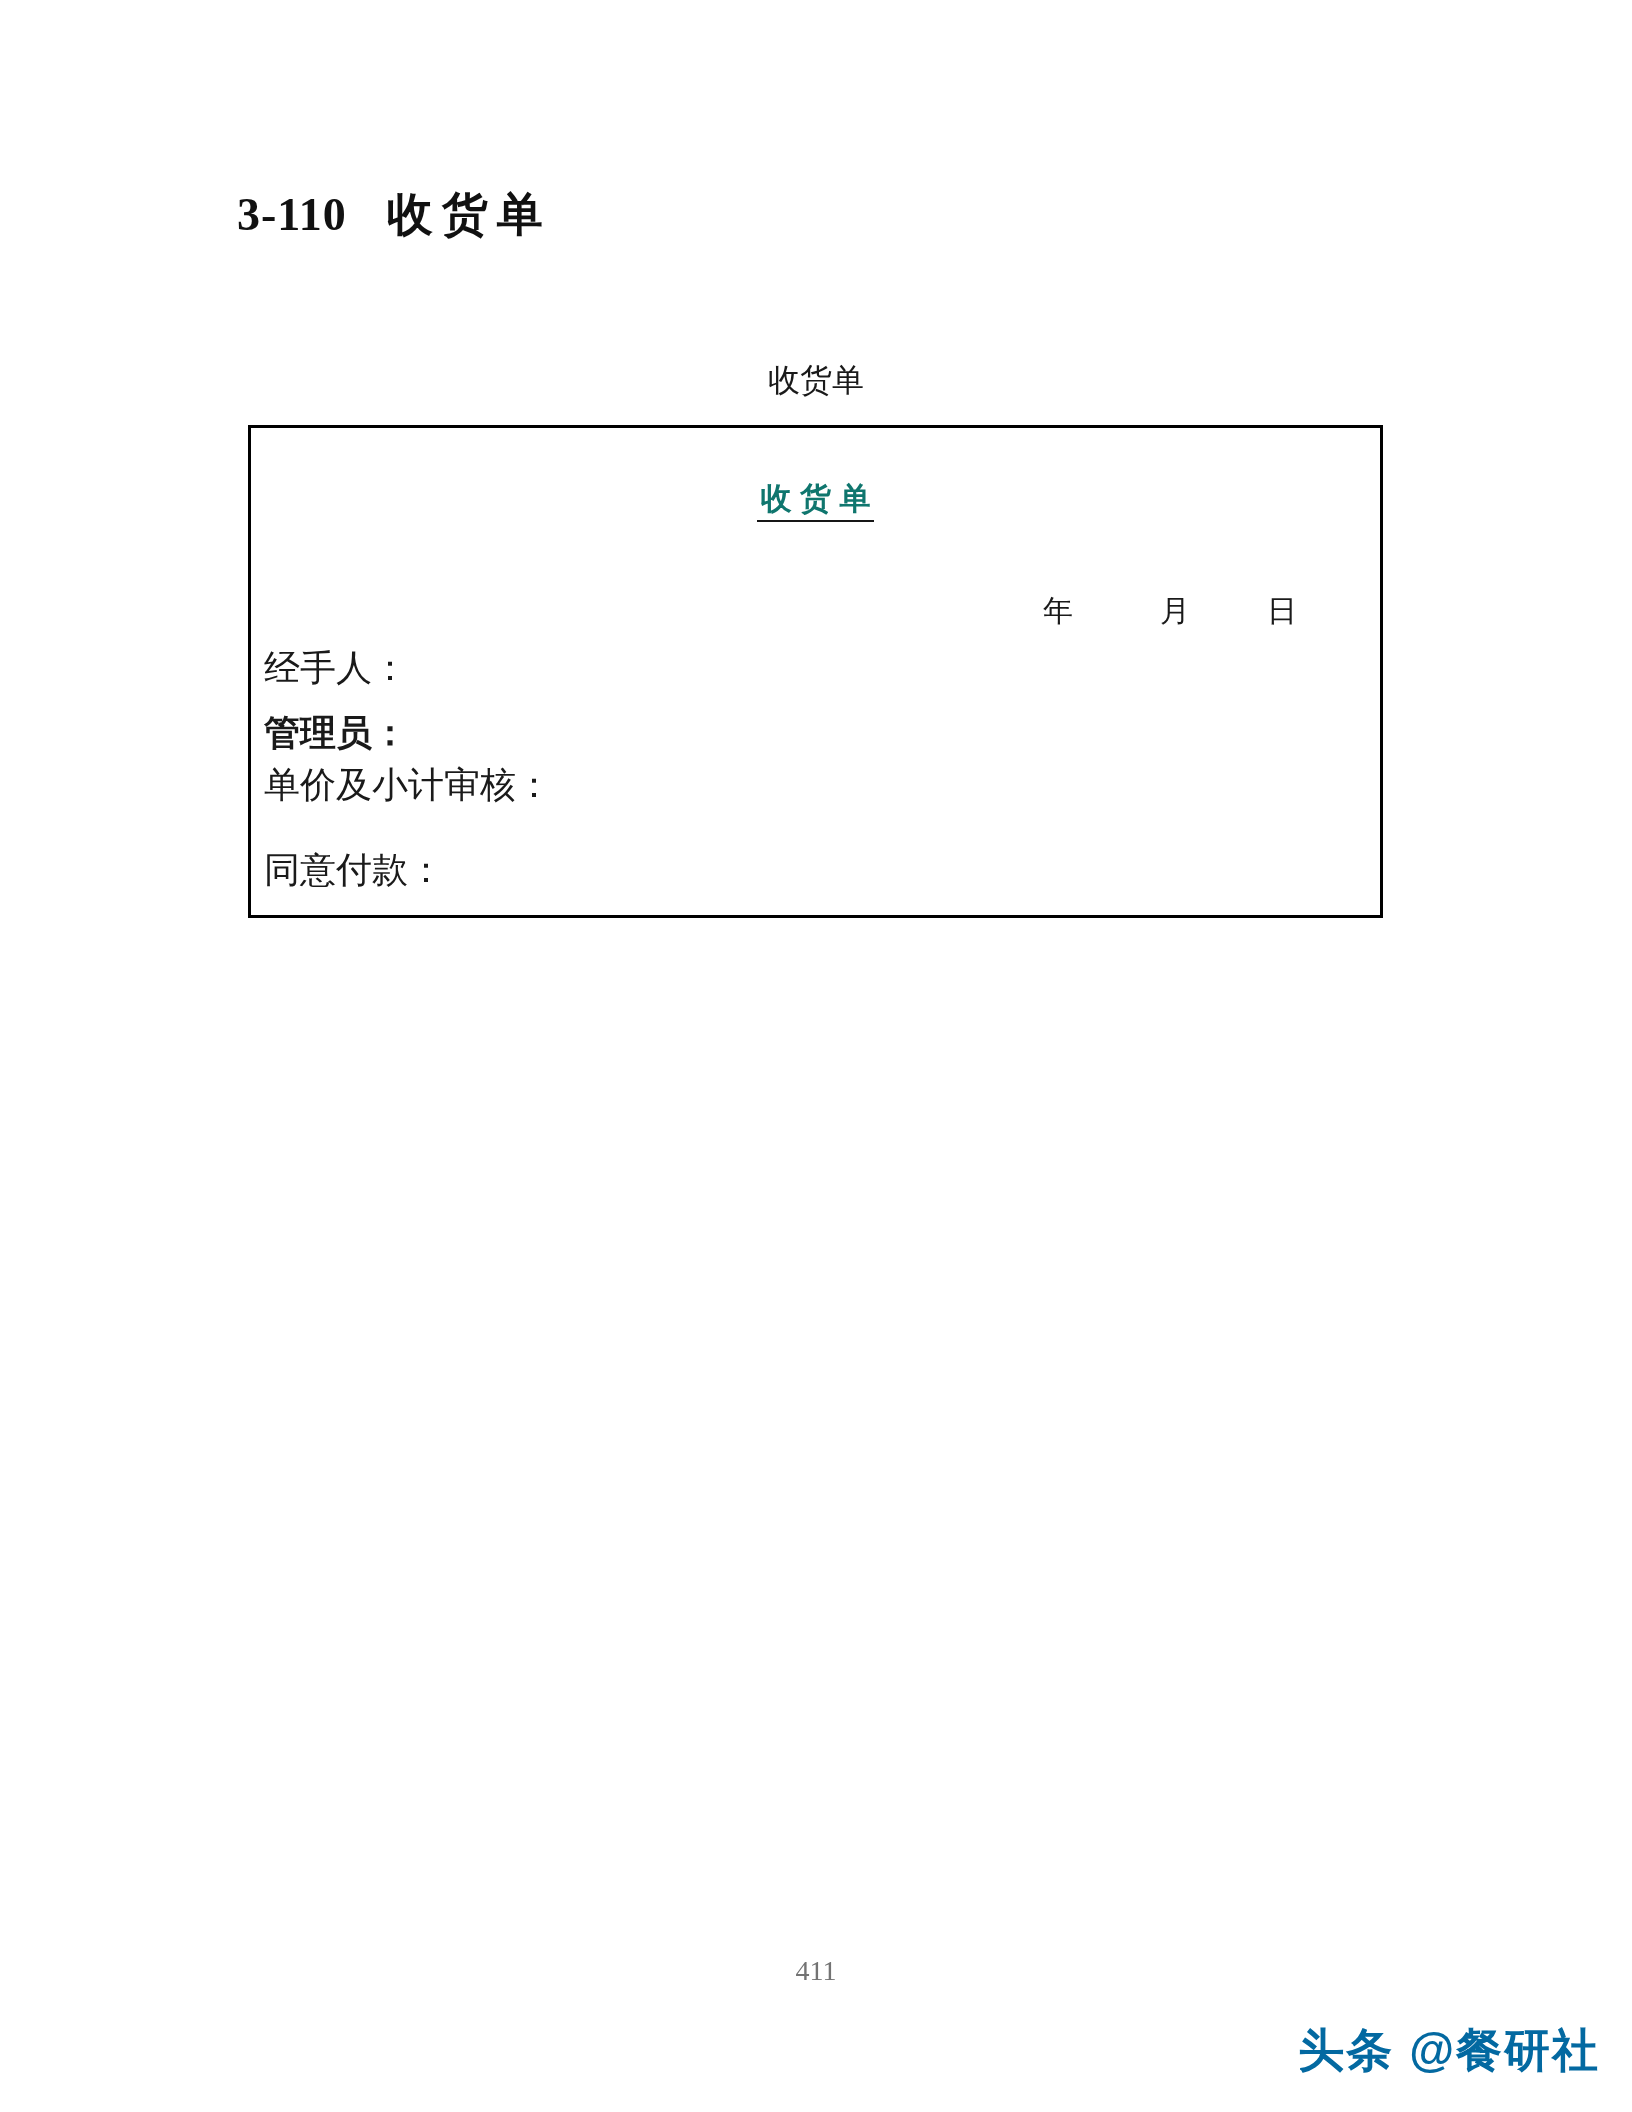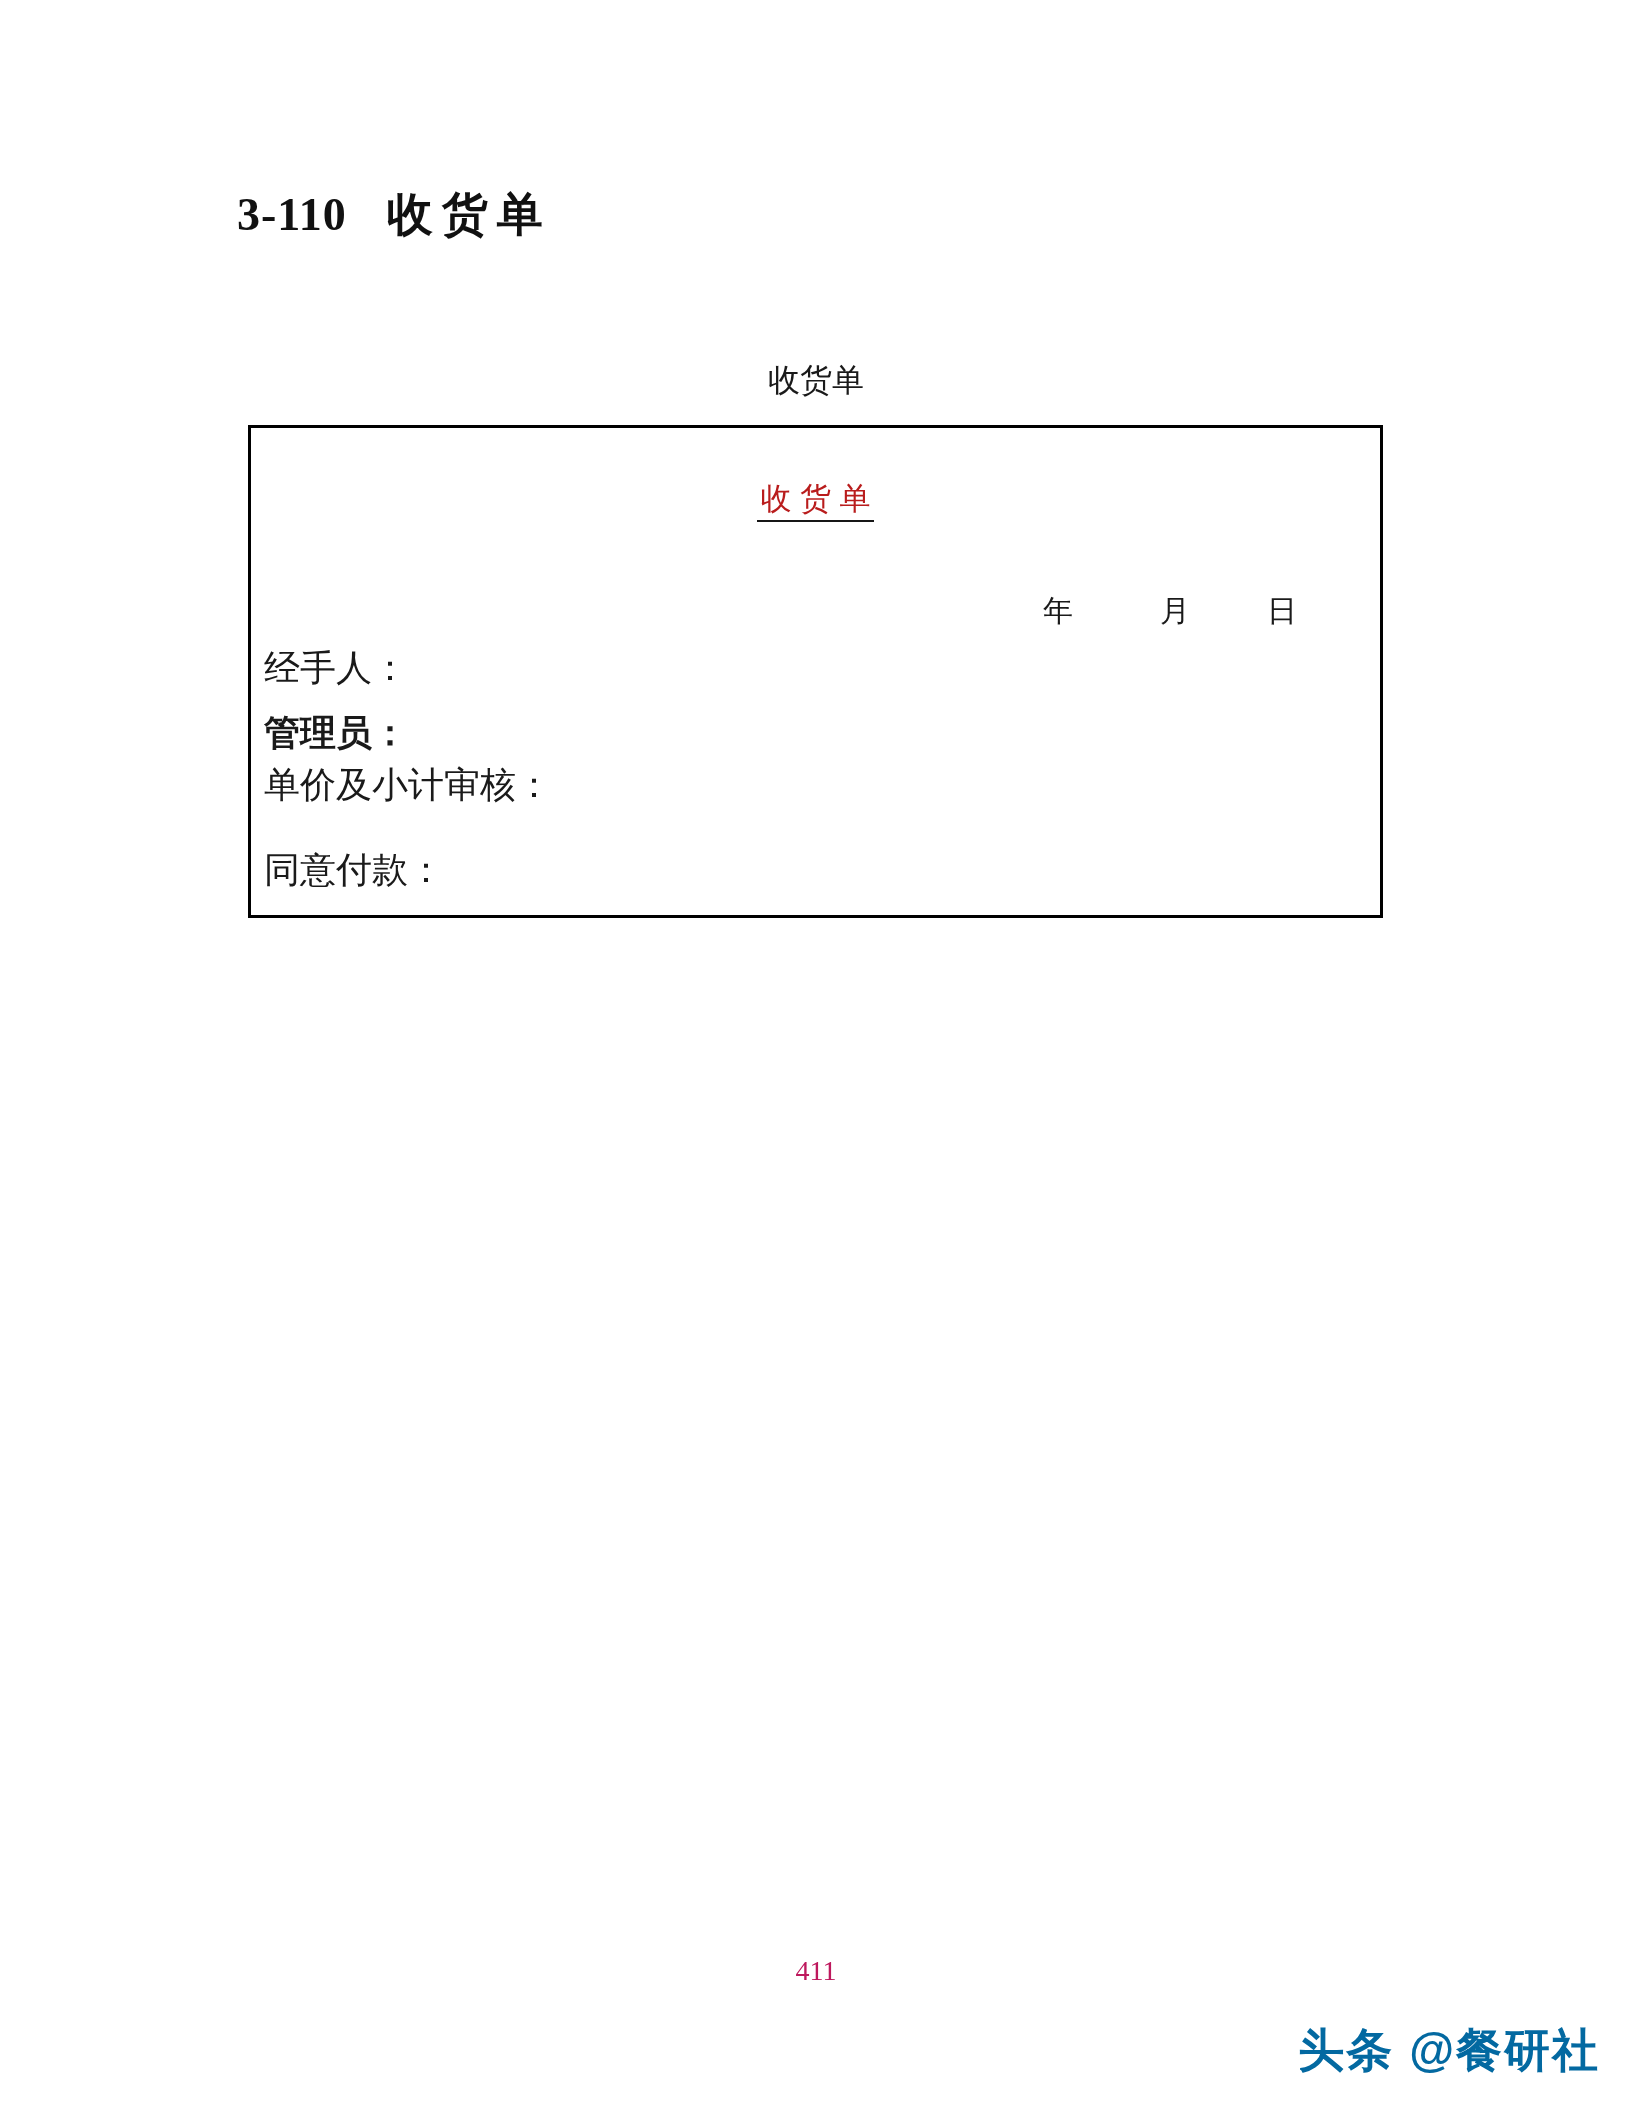--- a/index.html
+++ b/index.html
@@ -52,24 +52,24 @@
     background: #ffffff;
   }
 
   .form-title {
     position: absolute;
     left: 0;
     right: 0;
     top: 54px;
     text-align: center;
     font-size: 31px;
-    font-weight: normal;
+    font-weight: bold;
     line-height: 1.1;
     font-family: "Liberation Sans", "DejaVu Sans", sans-serif;
-    color: #b91c1c;
+    color: #0f766e;
   }
   .form-title .underline {
     border-bottom: 2px solid #161616;
     padding: 0 3px 4px 3px;
   }
 
   .date-label {
     position: absolute;
     top: 166px;
     font-size: 30px;
@@ -95,21 +95,21 @@
 
   
   .page-number {
     position: absolute;
     left: 0;
     right: 0;
     top: 1956px;
     text-align: center;
     font-size: 28px;
     line-height: 1.1;
-    color: #be185d;
+    color: #737373;
   }
 
   .watermark {
     position: absolute;
     right: 32px;
     top: 2025px;
     font-size: 46px;
     font-weight: bold;
     line-height: 1.1;
     letter-spacing: 2px;

